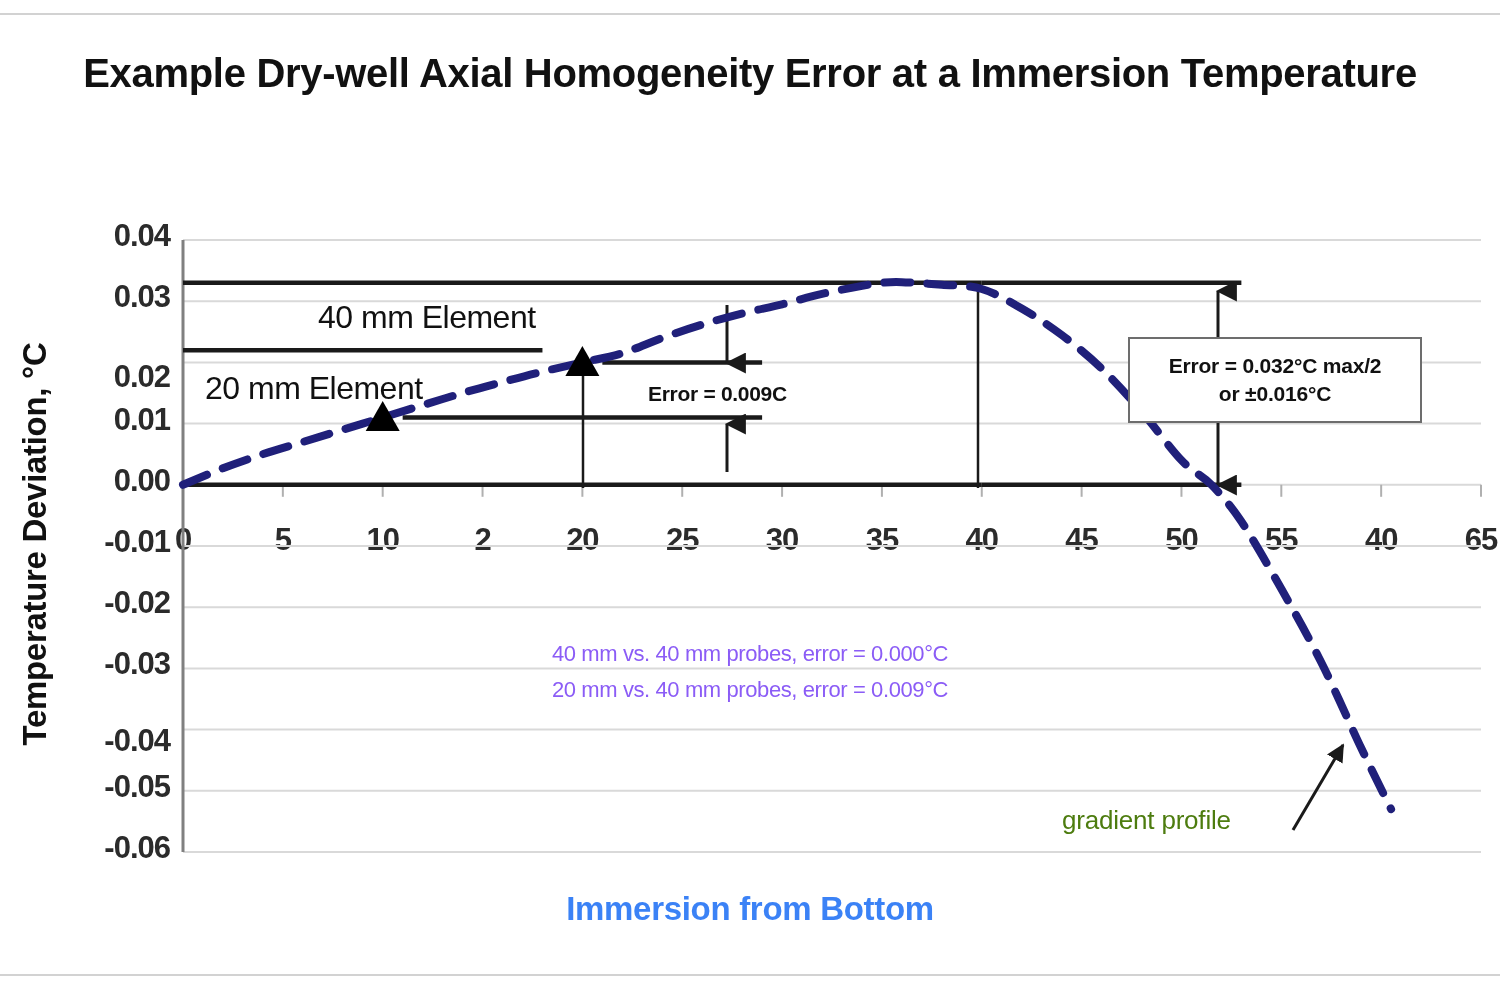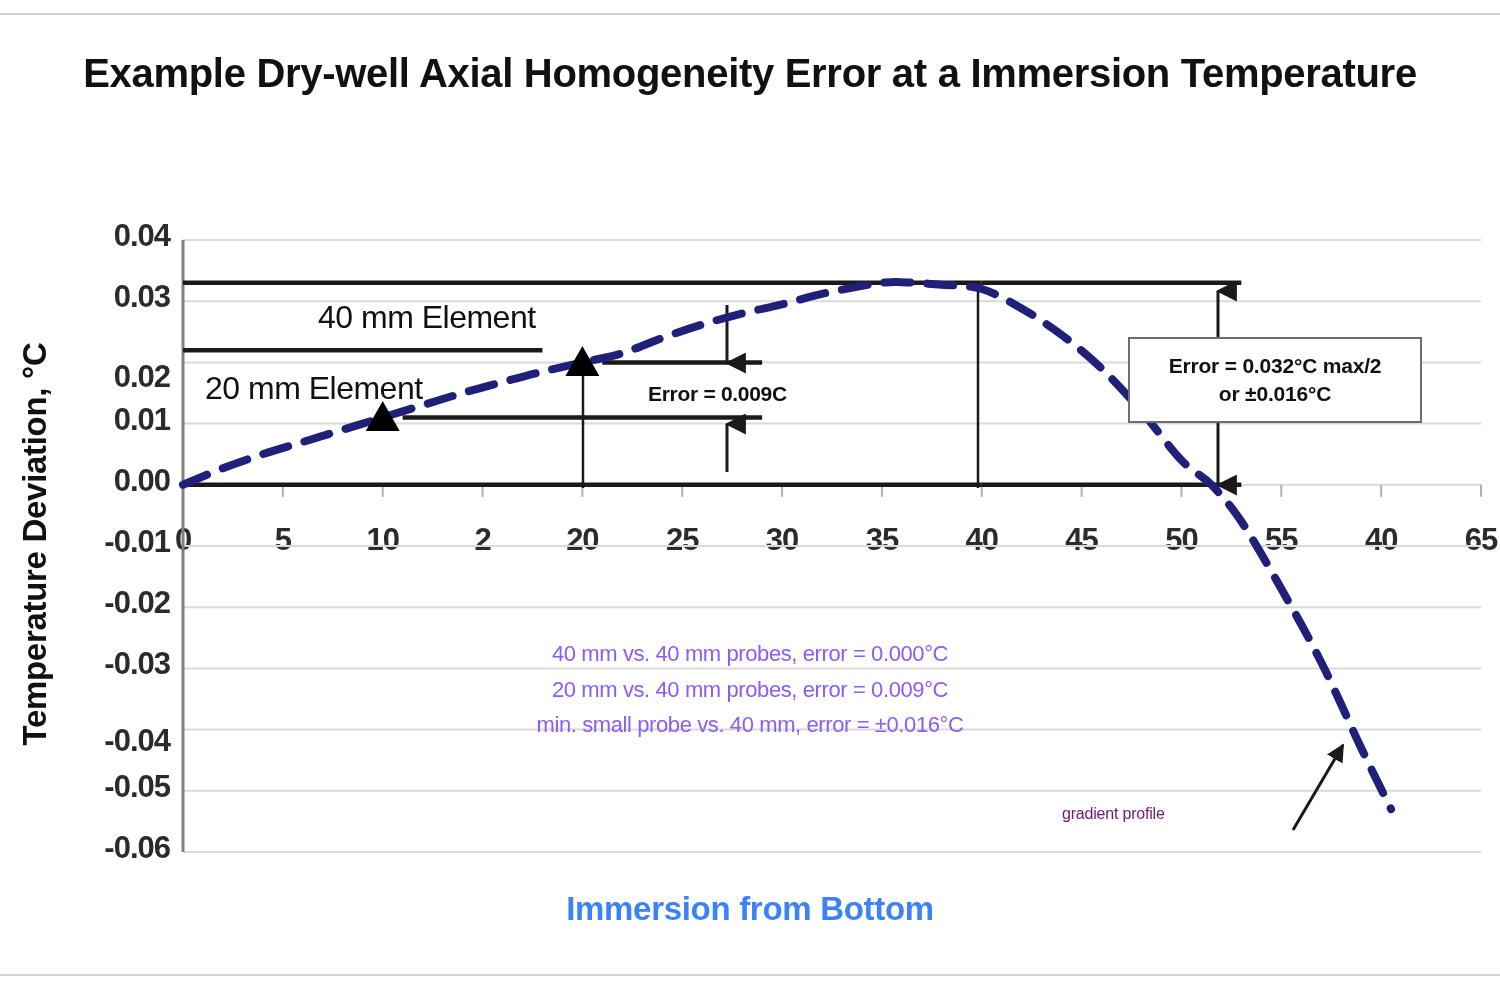--- a/index.html
+++ b/index.html
@@ -78,21 +78,21 @@
     line-height:1.35;
   }
   #callout-box div{font-size:21px;font-weight:bold;color:#111;letter-spacing:-0.2px;}
   #legend-lines{
     position:absolute;left:0;top:636px;width:1500px;text-align:center;
   }
   #legend-lines div{
     font-size:22px;font-weight:normal;color:#8b5cf6;line-height:1.62;letter-spacing:-0.4px;
   }
   #label-gradient{
-    left:1062px;top:805px;font-size:16px;font-weight:normal;color:#701a75;letter-spacing:-0.2px;
+    left:1062px;top:805px;font-size:26px;font-weight:normal;color:#4d7c0f;letter-spacing:-0.2px;
   }
 </style>
 </head>
 <body>
 
 <div id="page">
 
   <div class="frame-line frame-top"></div>
   <div class="frame-line frame-bottom"></div>
 
@@ -210,17 +210,16 @@
   <div class="annot" id="label-error-009">Error = 0.009C</div>
 
   <div id="callout-box">
     <div>Error = 0.032°C max/2</div>
     <div>or  ±0.016°C</div>
   </div>
 
   <div id="legend-lines">
     <div>40 mm vs. 40 mm probes, error = 0.000°C</div>
     <div>20 mm vs. 40 mm probes, error = 0.009°C</div>
-    <div>min. small probe vs. 40 mm, error = ±0.016°C</div>
   </div>
 
   <div class="annot" id="label-gradient">gradient profile</div>
 </div>
 
 </body></html>

